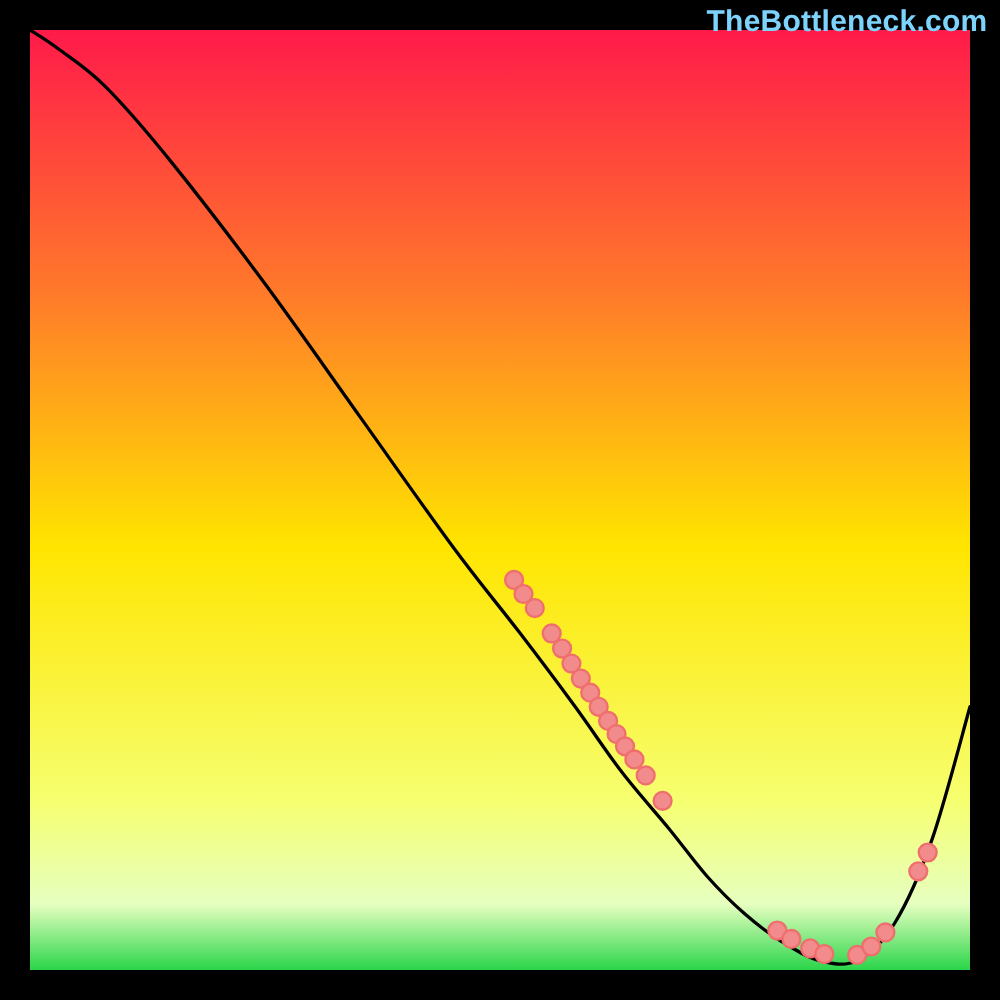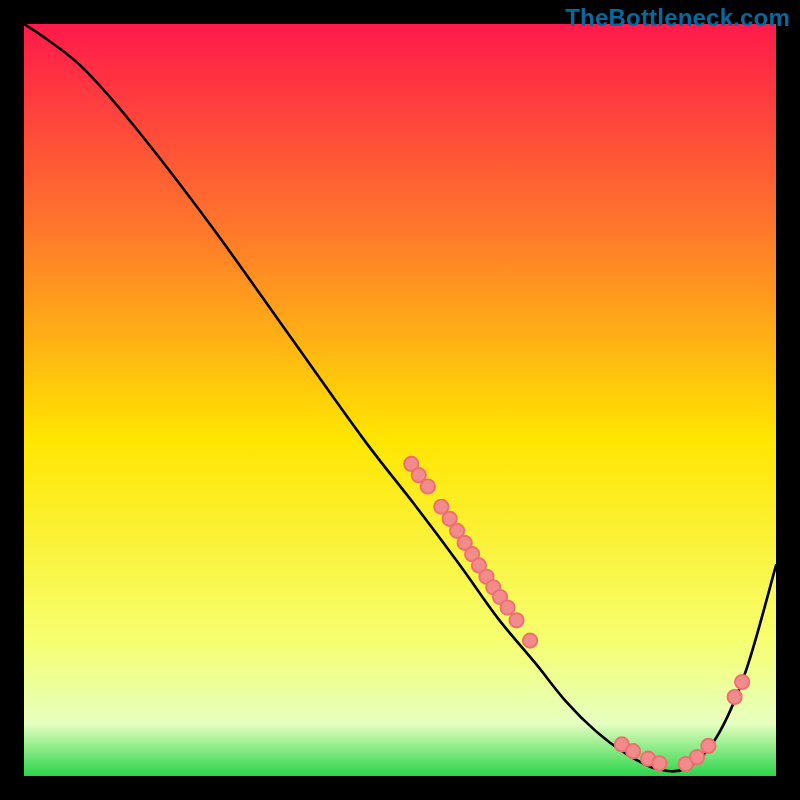--- a/index.html
+++ b/index.html
@@ -14,21 +14,21 @@
   .canvas {
     position: relative;
     width: 800px;
     height: 800px;
     background: #000;
   }
   .watermark {
     position: absolute;
     top: 4px;
     right: 10px;
-    color: #0369a1;
+    color: #7dd3fc;
     font-size: 24px;
     font-weight: 600;
     letter-spacing: 0.2px;
     z-index: 4;
   }
   .plot-wrap {
     position: absolute;
     left: 24px;
     top: 24px;
     width: 752px;

